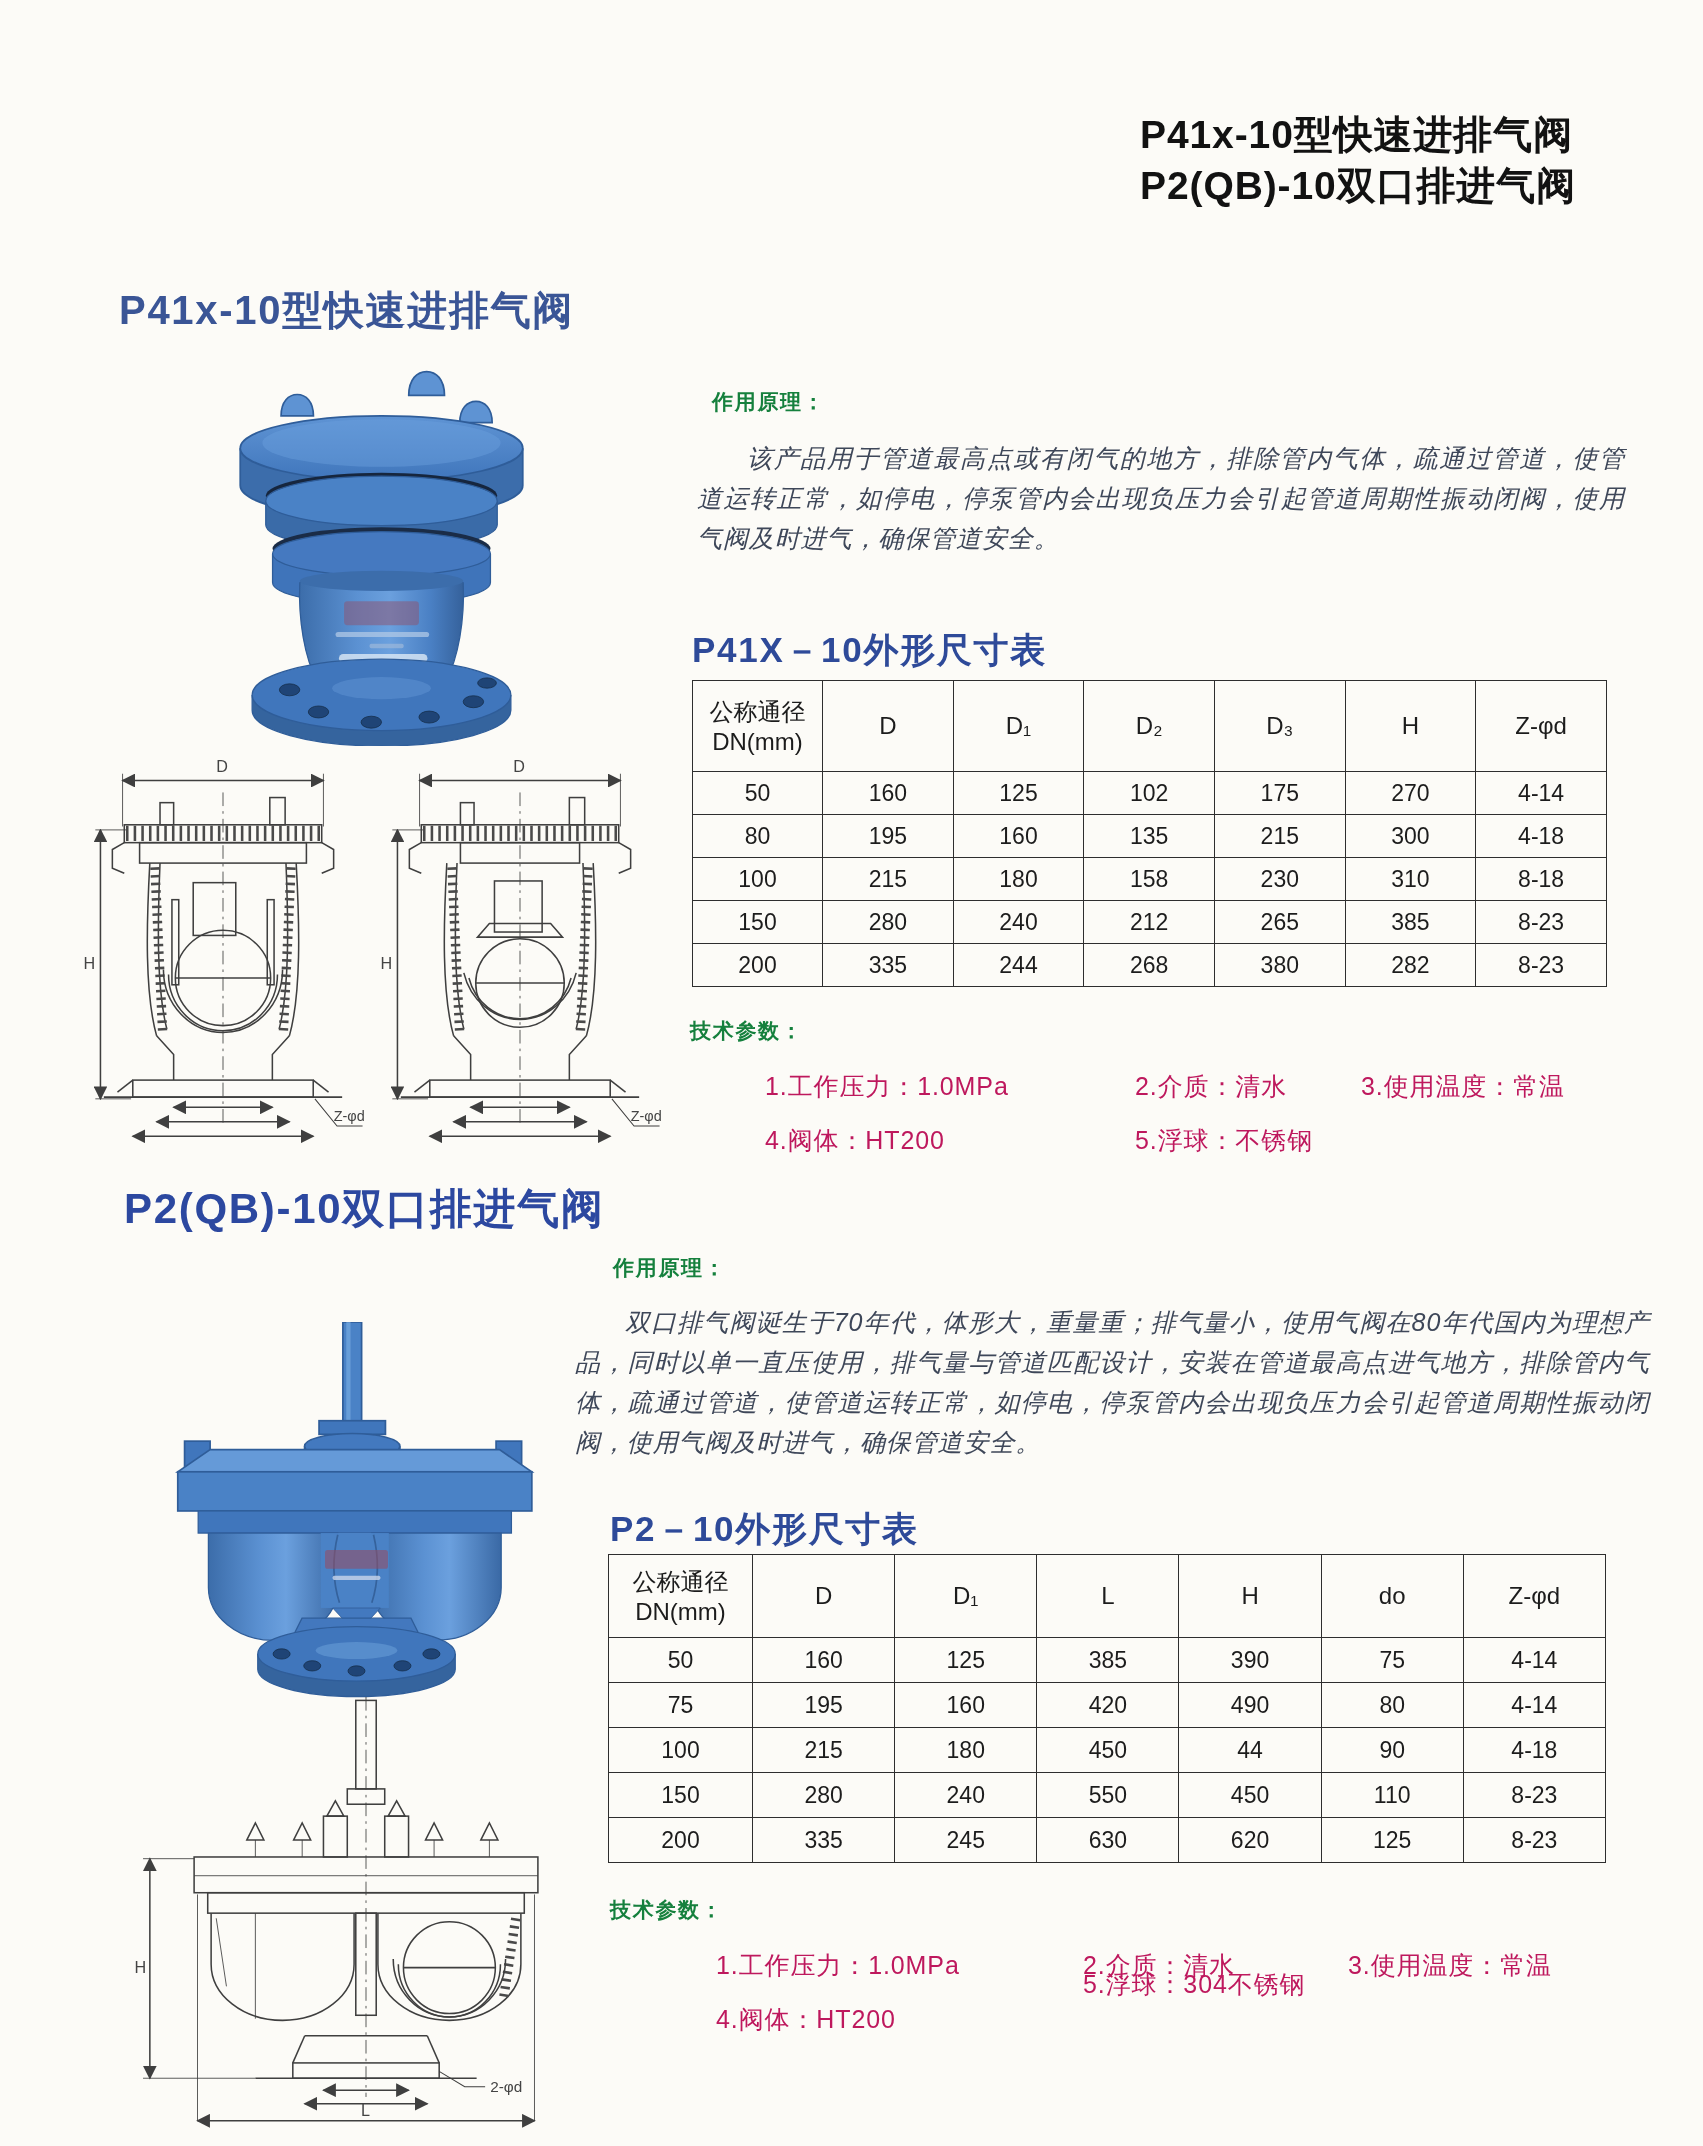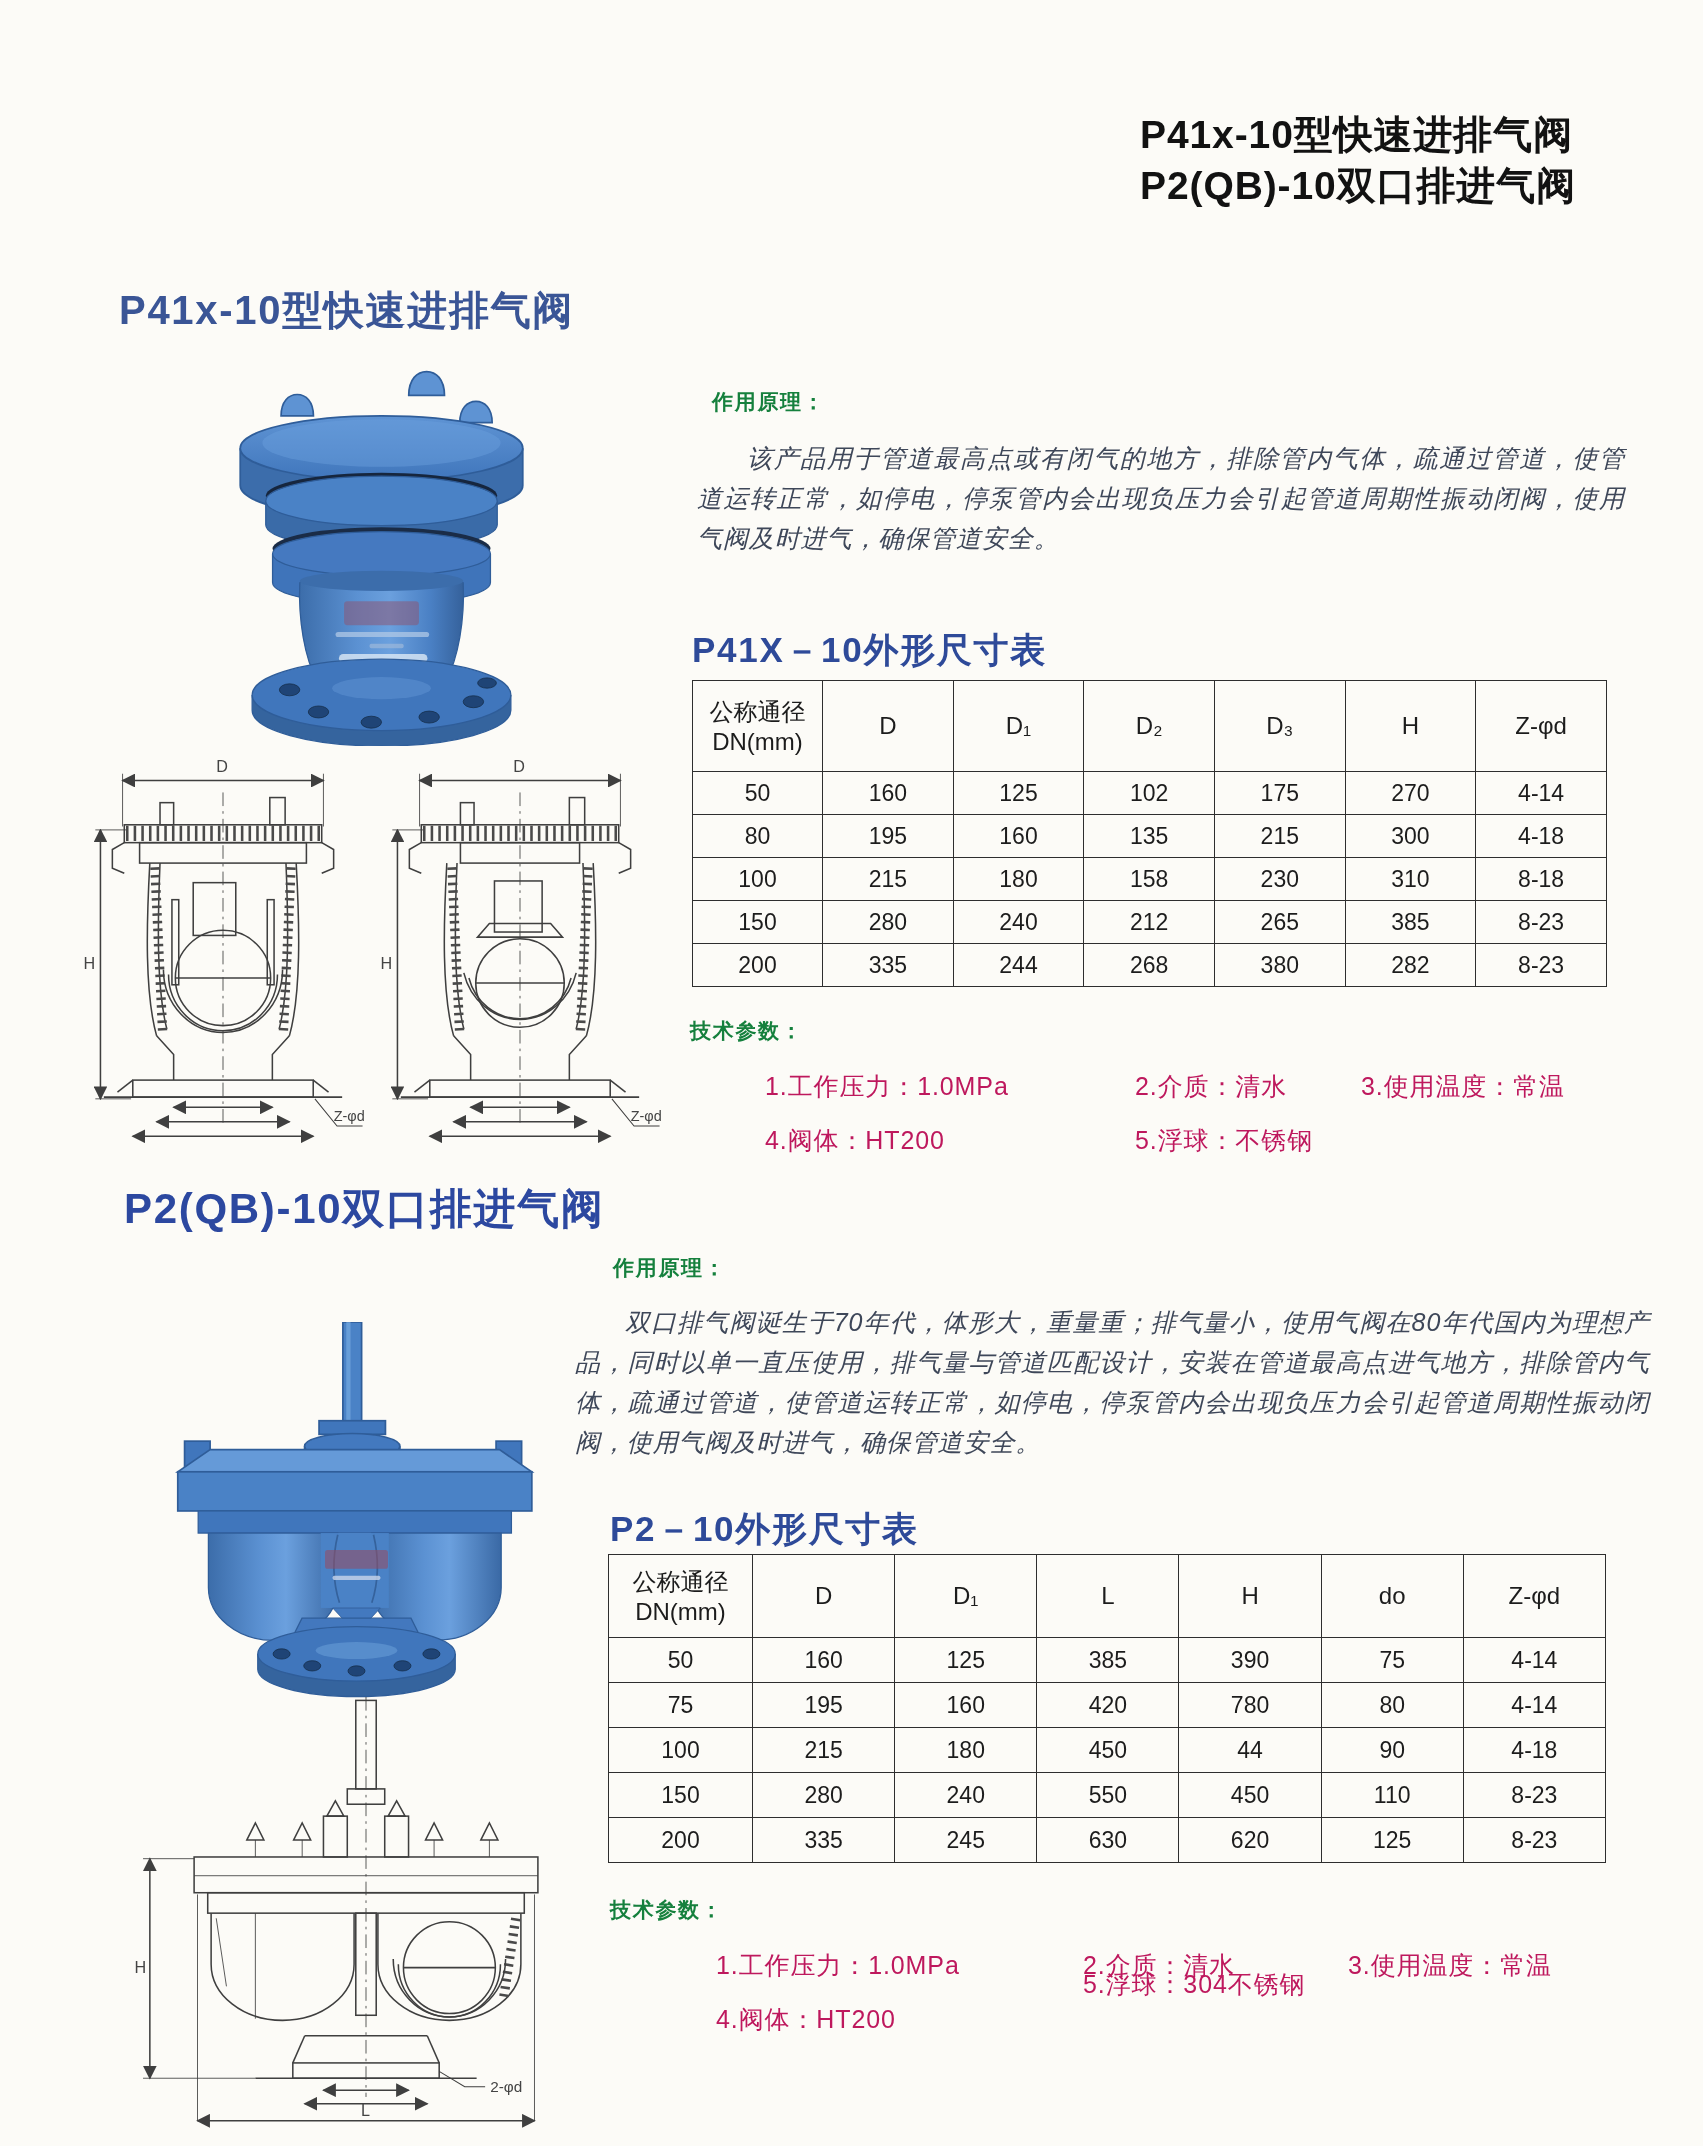--- a/index.html
+++ b/index.html
@@ -347,21 +347,21 @@
         <td>385</td>
         <td>390</td>
         <td>75</td>
         <td>4-14</td>
       </tr>
       <tr>
         <td>75</td>
         <td>195</td>
         <td>160</td>
         <td>420</td>
-        <td>780</td>
+        <td>490</td>
         <td>80</td>
         <td>4-14</td>
       </tr>
       <tr>
         <td>100</td>
         <td>215</td>
         <td>180</td>
         <td>450</td>
         <td>44</td>
         <td>90</td>

